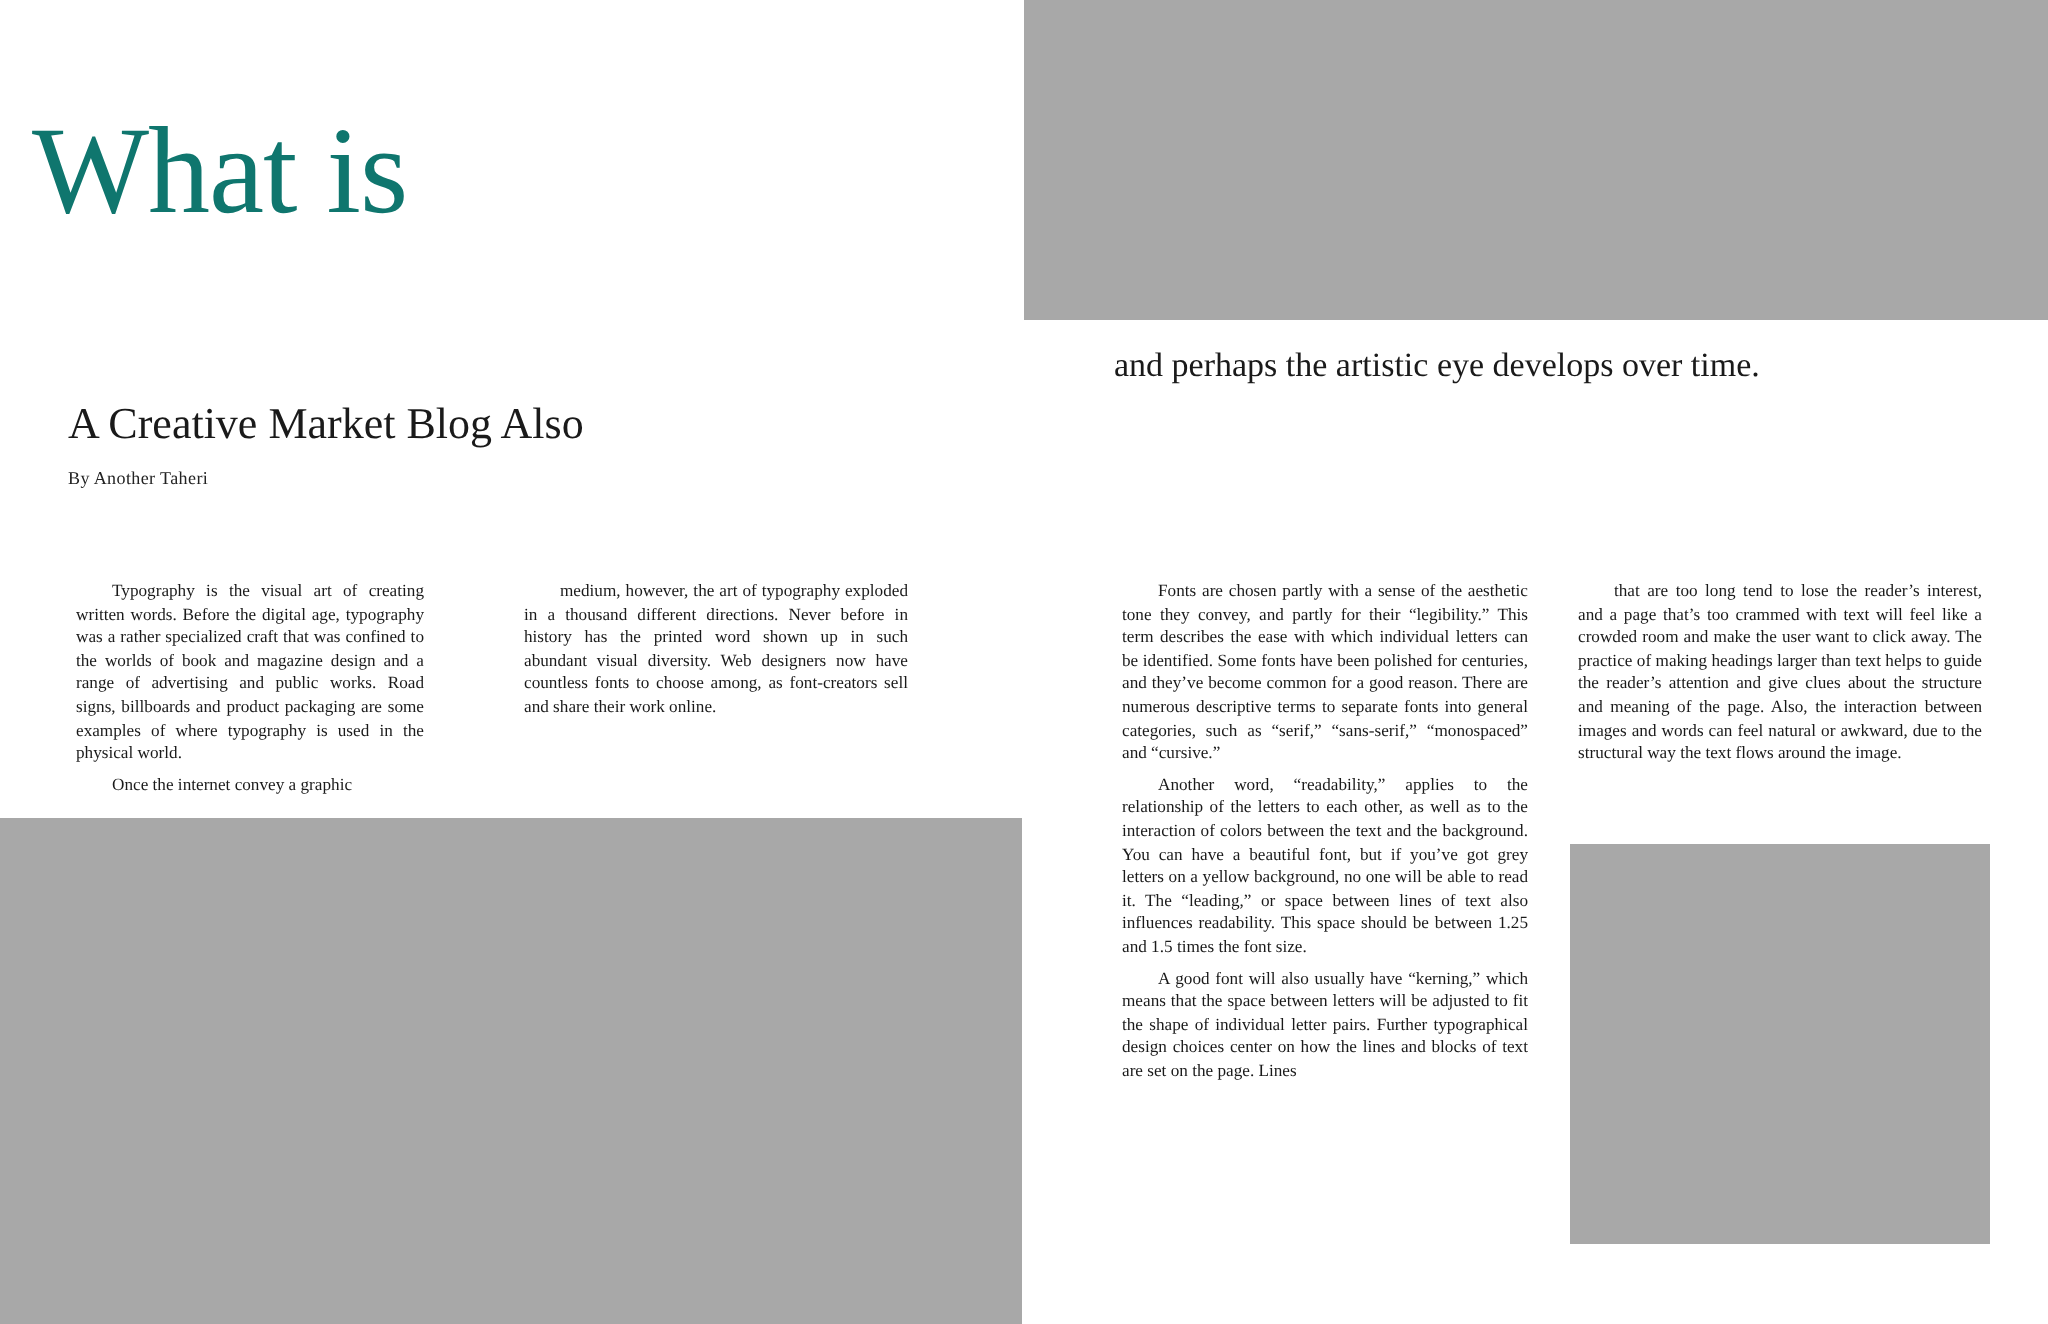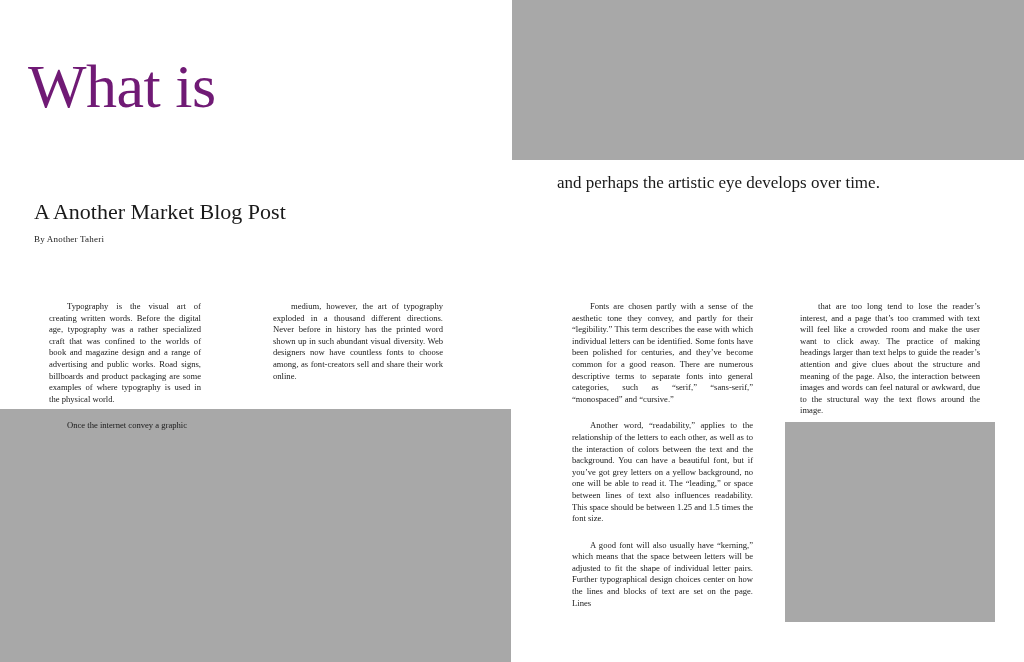--- a/index.html
+++ b/index.html
@@ -27,27 +27,27 @@
   #img-bottom-right{left: 785px; top: 422px; width: 210px; height: 200px; }
 
   
   .left-page {
     position: absolute;
     left: 0; top: 0;
     width: 512px; height: 662px;
   }
   #headline {
     position: absolute;
-    left: 28px; top: 14px;
+    left: 16px; top: 14px;
     width: 470px;
     font-size: 62px;
     line-height: 0.98;
     font-weight: 400;
     letter-spacing: -0.5px;
-    color: #701a75;
+    color: #0f766e;
   }
   #headline .l2 { display: block; }
   #subhead {
     position: absolute;
     left: 34px; top: 199px;
     font-size: 22px;
     font-weight: 400;
     color: #1a1a1a;
   }
   #byline {
@@ -59,21 +59,21 @@
   }
 
   
   .col {
     position: absolute;
     font-size: 8.6px;
     line-height: 1.35;
     text-align: justify;
     color: #1a1a1a;
   }
-  .col p { margin: 15px; text-indent: 18px; }
+  .col p { margin: 4px; text-indent: 18px; }
   .col p.first { text-indent: 18px; }
 
   #col1 { left: 34px;  top: 286px; width: 182px; }
   #col2 { left: 258px; top: 286px; width: 200px; }
   #col3 { left: 557px; top: 286px; width: 211px; }
   #col4 { left: 785px; top: 286px; width: 210px; }
 
   
   #deck {
     position: absolute;
@@ -101,21 +101,21 @@
   <div class="img-block" id="img-top-right"></div>
   <div class="img-block" id="img-bottom-left"></div>
   <div class="img-block" id="img-bottom-right"></div>
 
   <div id="spine"></div>
 
   <div class="left-page">
     <h1 id="headline">
       <span class="l1">What is</span>
     </h1>
-    <div id="subhead">A Another Market Blog Post</div>
+    <div id="subhead">A Creative Market Blog Also</div>
     <div id="byline">By Another Taheri</div>
   </div>
 
   <div id="deck">
     <span class="d2">and perhaps the artistic eye develops over time.</span>
   </div>
 
   <div class="col" id="col1">
     <p class="first">Typography is the visual art of creating written words. Before the digital age, typography was a rather specialized craft that was confined to the worlds of book and magazine design and a range of advertising and public works. Road signs, billboards and product packaging are some examples of where typography is used in the physical world.</p>
     <p>Once the internet convey a graphic</p>

